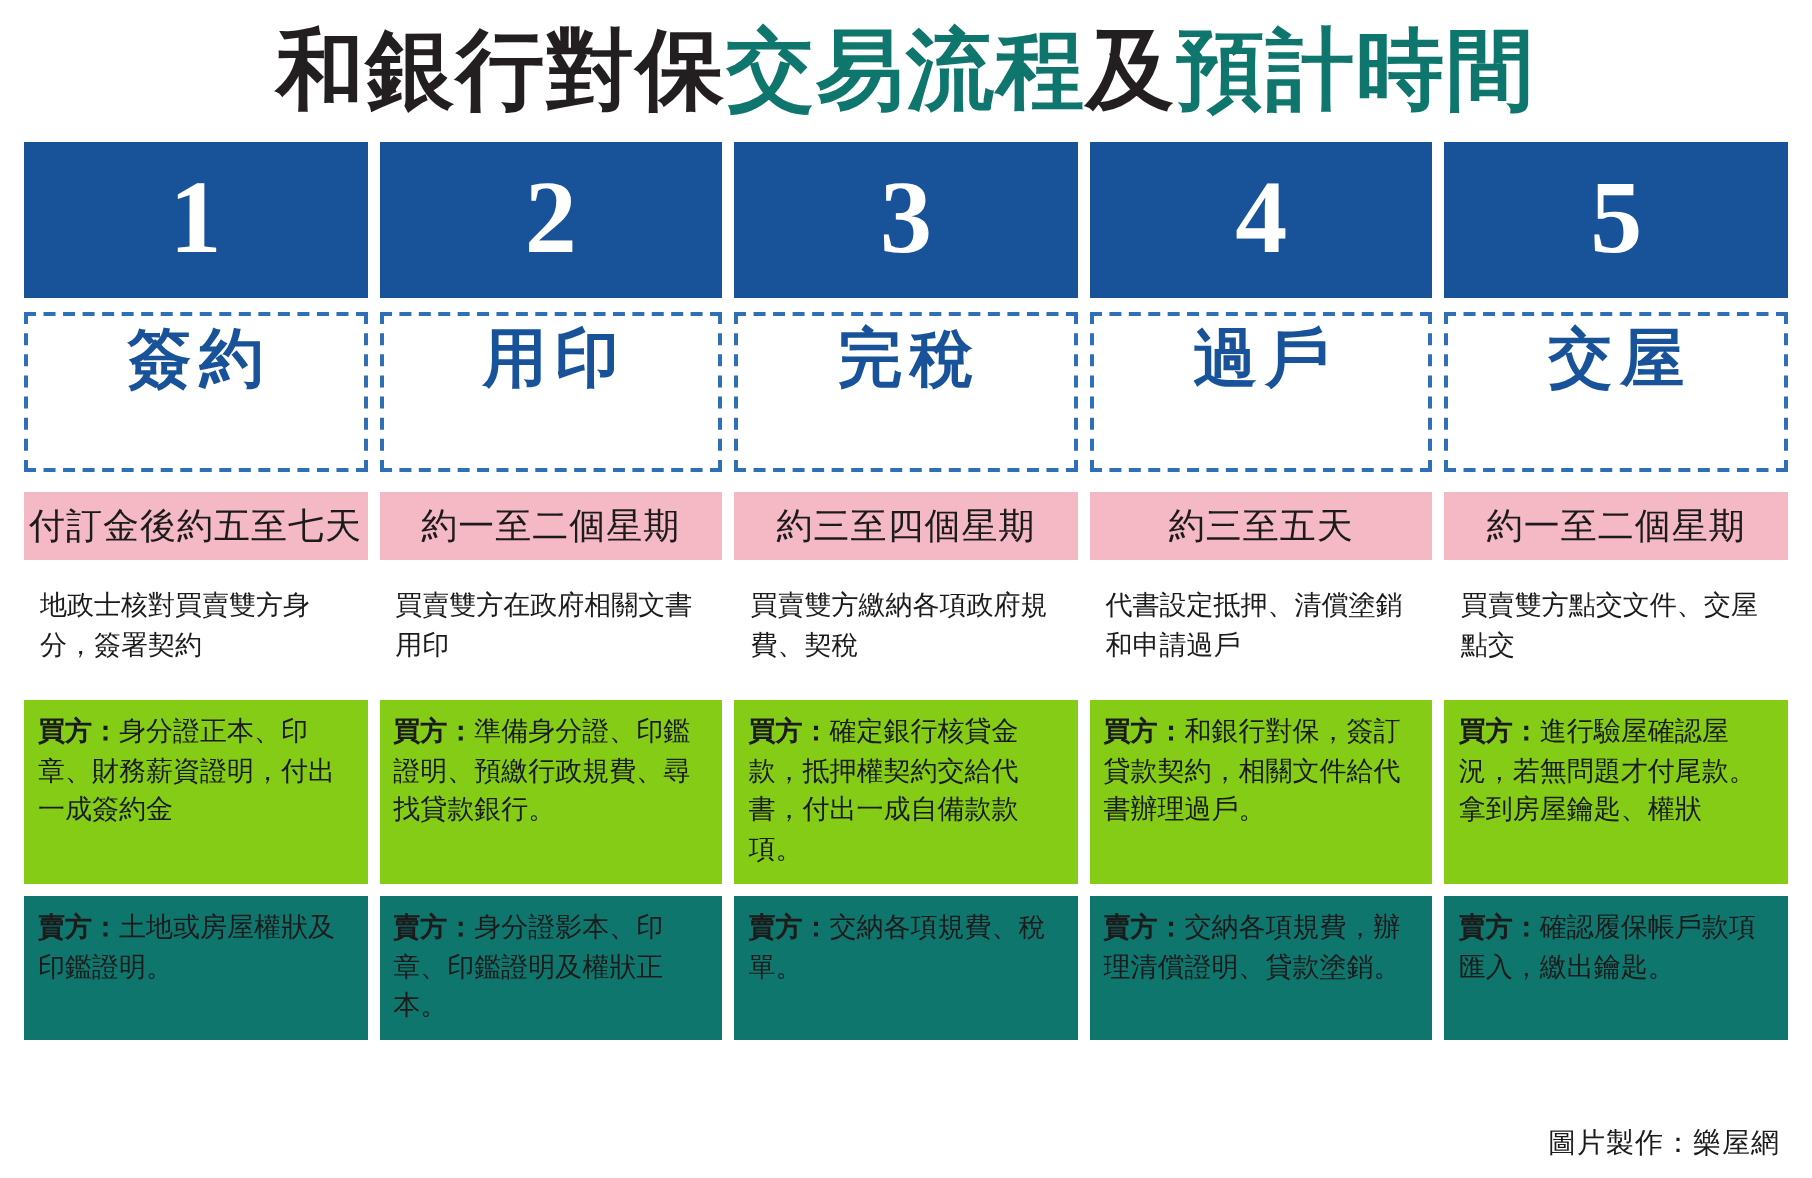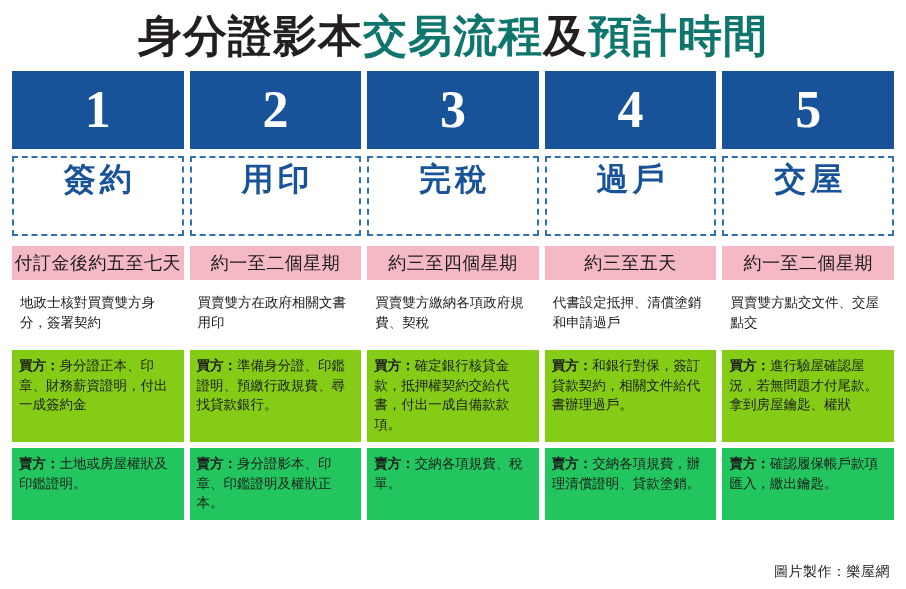--- a/index.html
+++ b/index.html
@@ -105,21 +105,21 @@
   .block.desc {
     background: #ffffff;
     border: 1px solid #ffffff;
     min-height: 58px;
   }
   .block.buyer {
     background: #84cc16;
     min-height: 92px;
   }
   .block.seller {
-    background: #22c55e;
+    background: #0f766e;
     min-height: 72px;
     flex: 1 1 auto;
   }
   .block .who {
     font-weight: bold;
   }
 
   
   .credit {
     position: absolute;
@@ -129,21 +129,21 @@
     color: #1b1b1b;
     letter-spacing: 0.5px;
   }
 </style>
 </head>
 <body>
 
 <div class="page">
 
   <div class="title">
-    <span class="seg-dark">身分證影本</span><span class="seg-orange">交易流程</span><span class="seg-dark">及</span><span class="seg-orange">預計時間</span>
+    <span class="seg-dark">和銀行對保</span><span class="seg-orange">交易流程</span><span class="seg-dark">及</span><span class="seg-orange">預計時間</span>
   </div>
 
   <div class="columns">
 
     <div class="col">
       <div class="num-band">
         <span class="num">1</span>
       </div>
       <div class="stage-box">
         <span class="stage">簽約</span>

